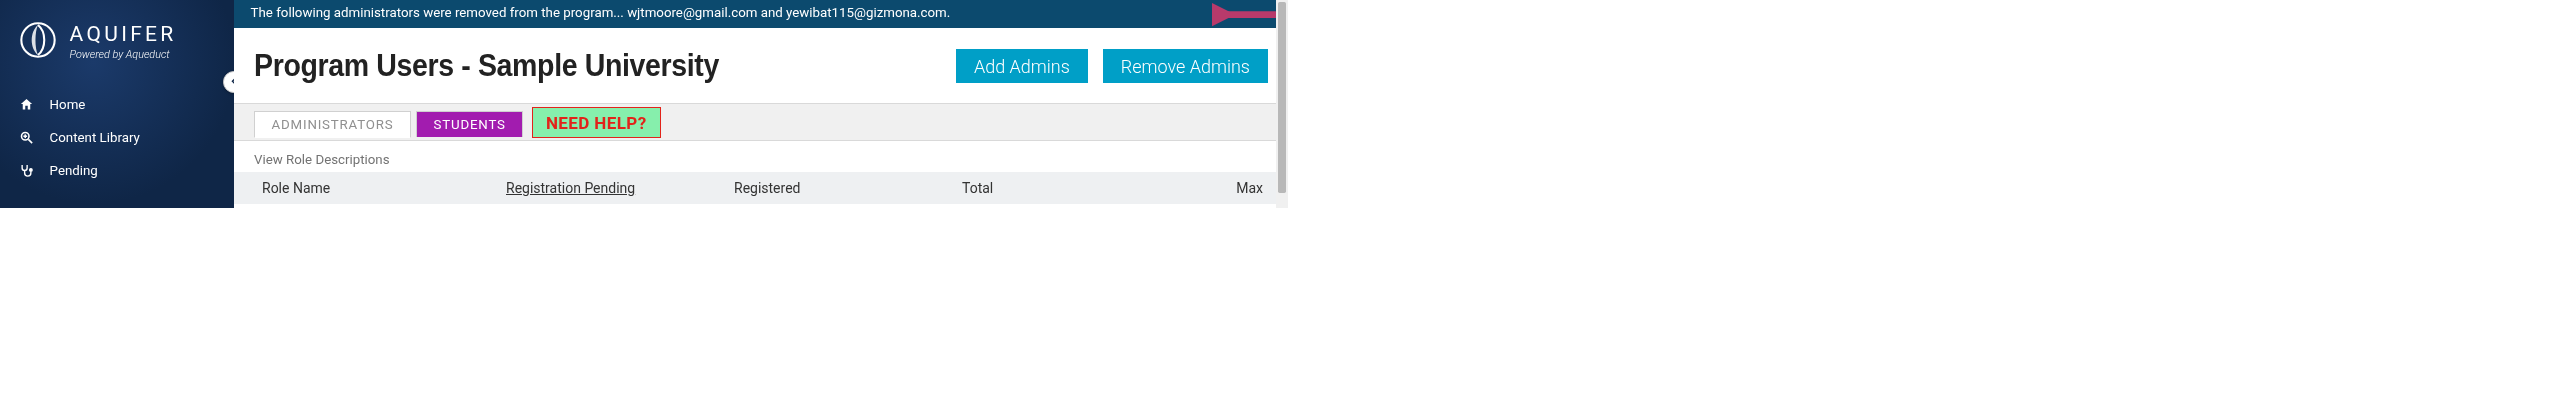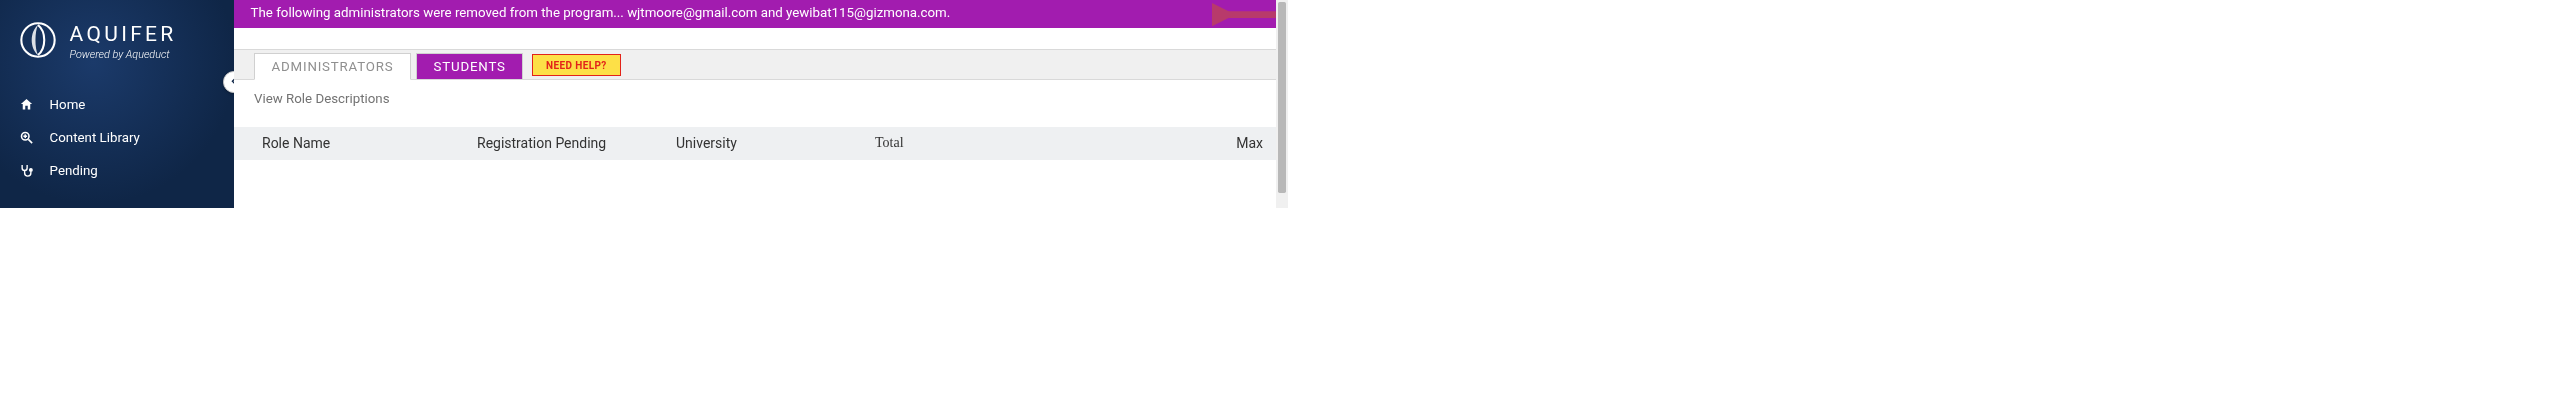--- a/index.html
+++ b/index.html
@@ -76,21 +76,21 @@
 
   
   .main {
     flex: 1;
     display: flex;
     flex-direction: column;
     position: relative;
     background: #fff;
   }
   .banner {
-    background: #a21caf;
+    background: #0c4a6e;
     color: #fff;
     font-size: 13.3px;
     padding: 5px 16.6px 8.3px 16.6px;
     position: relative;
   }
   .arrow-annotation {
     position: absolute;
     top: 3.3px;
     left: 978px;
     pointer-events: none;
@@ -154,26 +154,26 @@
     border-bottom: none;
   }
   .tab.active {
     background: #fff;
     color: #8f8f8f;
     border: 0.8px solid #d0d0d0;
     border-bottom: 0.8px solid #fff;
     margin-bottom: -0.8px;
   }
   .tab-help {
-    background: #fde047;
+    background: #86efac;
     border: 0.8px solid #e2231a;
     color: #e2231a;
     font-weight: 700;
     padding: 4.1px 13.3px;
-    font-size: 10px;
+    font-size: 17px;
     letter-spacing: 0.4px;
     margin-left: 3.3px;
     margin-bottom: 2.5px;
     cursor: pointer;
   }
 
   .role-link {
     display: inline-block;
     color: #737373;
     font-size: 13.3px;
@@ -181,28 +181,29 @@
     cursor: pointer;
     margin-left: 0;
   }
 
   .table-header {
     display: flex;
     background: #eef0f2;
     padding: 8.3px 15px;
     font-size: 14px;
     color: #333;
-    margin: 16px -20px;
+    margin: 0 -20px;
     padding-left: 28px;
     padding-right: 25px;
+    gap: 29px;
   }
   .th-role   { flex: 0 0 215px; }
-  .th-pend   { flex: 0 0 199px; }
+  .th-pend   { flex: 0 0 199px; text-decoration: underline; }
   .th-reg    { flex: 0 0 199px; }
-  .th-total  { flex: 0 0 215px; font-family: Liberation Serif, serif; }
+  .th-total  { flex: 0 0 215px; }
   .th-max    { flex: 1; text-align: right; }
 
   
   .scrollbar {
     position: absolute;
     top: 0;
     right: 0;
     bottom: 0;
     width: 11.6px;
     background: #f0f0f0;
@@ -286,33 +287,40 @@
     <svg class="arrow-annotation" width="108" height="25" viewBox="0 0 130 30">
       <defs>
         <marker id="ah" markerWidth="8" markerHeight="8" refX="2" refY="4" orient="auto">
           <path d="M8 0 L0 4 L8 8 Z" fill="#b83a6b"></path>
         </marker>
       </defs>
       <line x1="125" y1="14" x2="12" y2="14" stroke="#b83a6b" stroke-width="8" marker-end="url(#ah)"></line>
     </svg>
 
     <div class="content">
+      <div class="header-row">
+        <h1 class="page-title">Program Users - Sample University</h1>
+        <div class="actions">
+          <button class="btn">Add Admins</button>
+          <button class="btn">Remove Admins</button>
+        </div>
+      </div>
 
       <div class="tabbar">
         <div class="tab active">ADMINISTRATORS</div>
         <div class="tab">STUDENTS</div>
         <div class="tab-help">NEED HELP?</div>
       </div>
 
       <a class="role-link">View Role Descriptions</a>
 
       <div class="table-header">
         <div class="th-role">Role Name</div>
         <div class="th-pend">Registration Pending</div>
-        <div class="th-reg">University</div>
+        <div class="th-reg">Registered</div>
         <div class="th-total">Total</div>
         <div class="th-max">Max</div>
       </div>
     </div>
 
     <div class="scrollbar">
       <div class="scroll-thumb"></div>
     </div>
   </main>
 </div>

